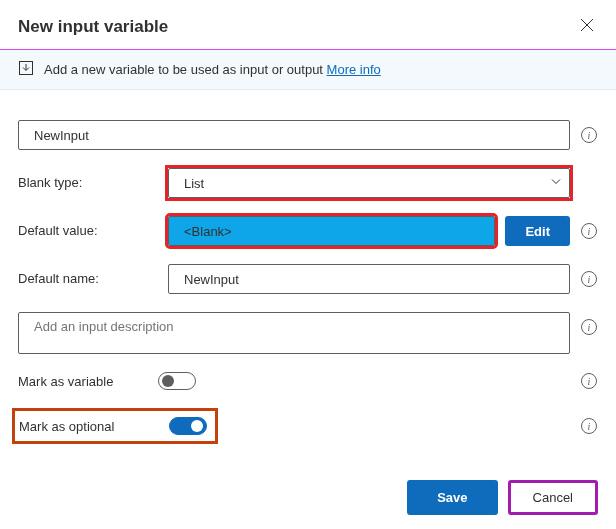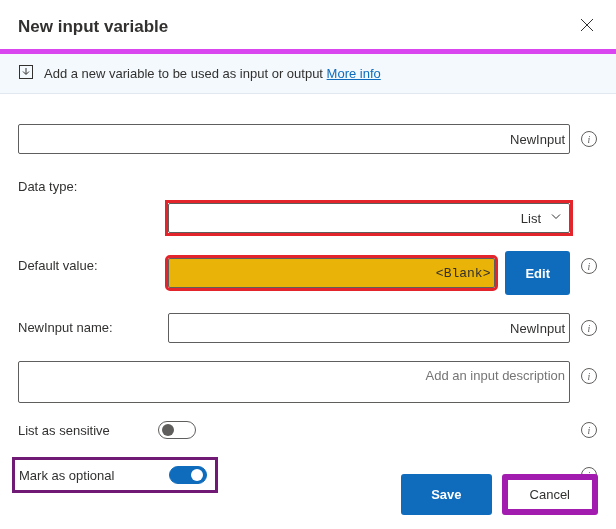--- a/index.html
+++ b/index.html
@@ -24,21 +24,21 @@
   }
   .close-btn {
     background: none;
     border: none;
     cursor: pointer;
     padding: 4px;
     color: #323130;
   }
   .info-banner {
     background: #f3f9fd;
-    border-top: 5px solid #d946ef;
+    border-top: 1px solid #d946ef;
     border-bottom: 1px solid #e1e8ef;
     padding: 10px 18px;
     display: flex;
     align-items: center;
     gap: 10px;
     font-size: 13px;
   }
   .info-banner a {
     color: #0f6cbd;
     text-decoration: underline;
@@ -60,75 +60,72 @@
   .row-control {
     flex: 1;
     display: flex;
     align-items: center;
     gap: 10px;
   }
   .text-input, .select-input, .textarea-input, .readonly-input {
     width: 100%;
     border: 1px solid #605e5c;
     border-radius: 2px;
-    padding: 6px 4px;
+    padding: 6px 15px;
     font-size: 13px;
     font-family: inherit;
     background: #fff;
     color: #323130;
     height: 30px;
-    text-align: right;
   }
   .textarea-input {
     height: 42px;
     resize: none;
     padding-top: 6px;
   }
   .select-wrap {
     position: relative;
     width: 100%;
-    margin-top: 31px;
   }
   .select-wrap .chevron {
     position: absolute;
     right: 8px;
     top: 50%;
     transform: translateY(-50%);
     pointer-events: none;
     color: #323130;
   }
   .select-input {
     padding-right: 28px;
     appearance: none;
     cursor: pointer;
   }
   .highlight-red {
     outline: 3px solid #e3242b;
     outline-offset: 0px;
   }
   .highlight-red-box {
-    border: 3px solid #701a75;
+    border: 3px solid #c2410c;
     padding: 6px 8px 6px 4px;
     margin-left: -6px;
     display: inline-flex;
     align-items: center;
     gap: 16px;
   }
   .readonly-input {
-    background: #eab308;
-    color: #323130;
-    font-family: Liberation Mono, monospace;
+    background: #0ea5e9;
+    color: #323130;
   }
   .edit-btn {
     background: #0f6cbd;
     color: #fff;
     border: none;
     border-radius: 3px;
     padding: 0 20px;
-    height: 44px;
+    height: 30px;
     font-size: 13px;
     font-weight: 600;
     cursor: pointer;
     flex-shrink: 0;
   }
   .info-icon-cell {
     width: 18px;
     flex-shrink: 0;
     padding-top: 7px;
     display: flex;
@@ -189,21 +186,21 @@
     border: none;
     border-radius: 3px;
     padding: 7px 30px;
     font-size: 13px;
     font-weight: 600;
     cursor: pointer;
   }
   .btn-secondary {
     background: #fff;
     color: #323130;
-    border: 6px solid #a21caf;
+    border: 3px solid #a21caf;
     border-radius: 3px;
     padding: 7px 22px;
     font-size: 13px;
     cursor: pointer;
   }
   .toggle-row {
     display: flex;
     align-items: center;
     margin-bottom: 18px;
   }
@@ -242,21 +239,21 @@
   <div class="row">
     <div class="row-control">
       <input class="text-input" value="NewInput" style="">
     </div>
     <div class="info-icon-cell">
         <div class="info-circle">i</div>
       </div>
   </div>
 
   <div class="row">
-    <div class="row-label">Data type:</div>
+    <div class="row-label">Blank type:</div>
     <div class="row-control">
       <div class="select-wrap highlight-red" style="width:100%;">
         <input class="select-input" readonly="" value="List" style="">
         <span class="chevron">
           <svg width="12" height="12" viewBox="0 0 12 12">
               <path d="M2 4 L6 8 L10 4" stroke="#323130" stroke-width="1" fill="none"></path>
             </svg>
         </span>
       </div>
     </div>
@@ -268,40 +265,40 @@
     <div class="row-control">
       <input class="readonly-input highlight-red" style="flex: 1 1 0%;" readonly="" value="&lt;Blank&gt;">
       <button class="edit-btn">Edit</button>
     </div>
     <div class="info-icon-cell">
         <div class="info-circle">i</div>
       </div>
   </div>
 
   <div class="row">
-    <div class="row-label">NewInput name:</div>
+    <div class="row-label">Default name:</div>
     <div class="row-control">
       <input class="text-input" value="NewInput" style="">
     </div>
     <div class="info-icon-cell">
         <div class="info-circle">i</div>
       </div>
   </div>
 
   <div class="row">
     <div class="row-control">
       <textarea class="textarea-input" placeholder="Add an input description" style=""></textarea>
     </div>
     <div class="info-icon-cell">
         <div class="info-circle">i</div>
       </div>
   </div>
 
   <div class="toggle-row">
-    <div class="row-label">List as sensitive</div>
+    <div class="row-label">Mark as variable</div>
     <div class="toggle">
         <div class="knob"></div>
       </div>
     <div class="info-icon-cell">
         <div class="info-circle">i</div>
       </div>
   </div>
 
   <div class="toggle-row">
     <div class="highlight-red-box">

